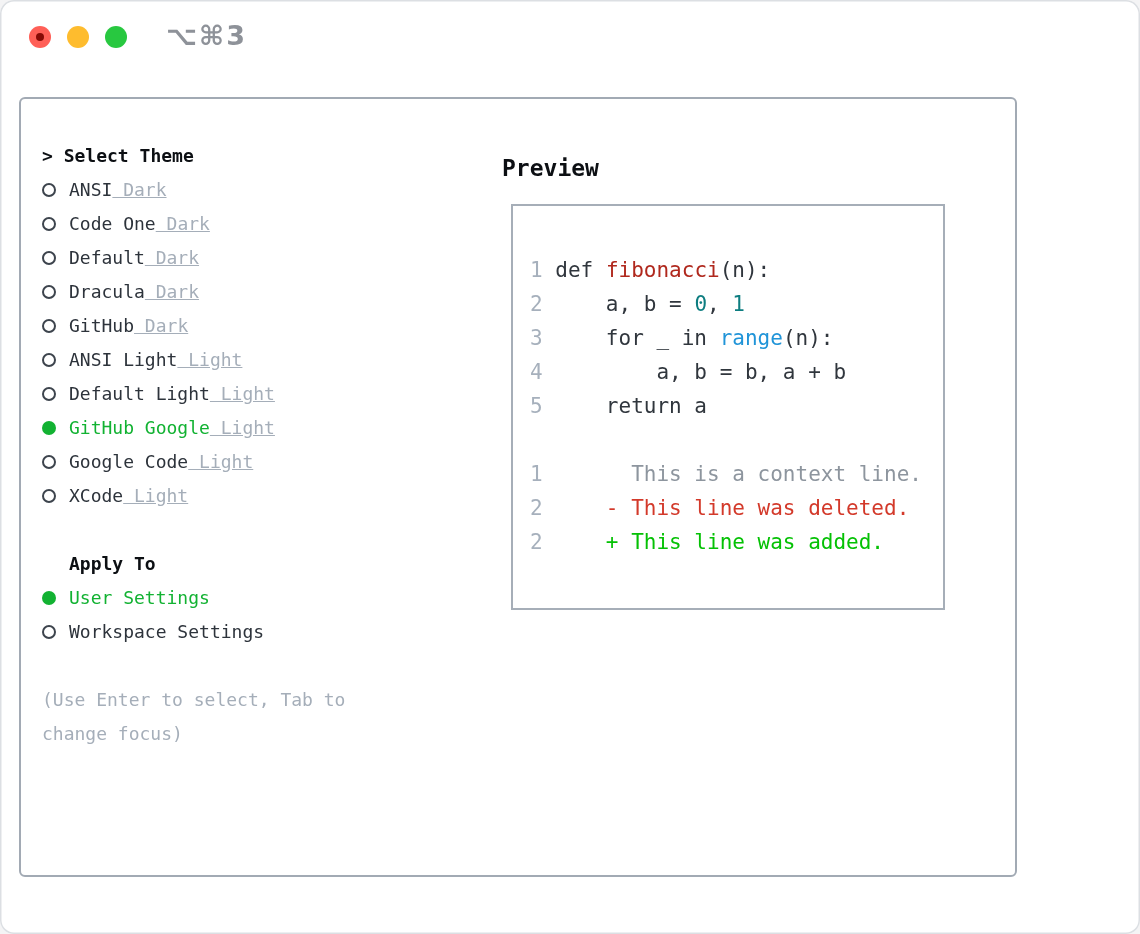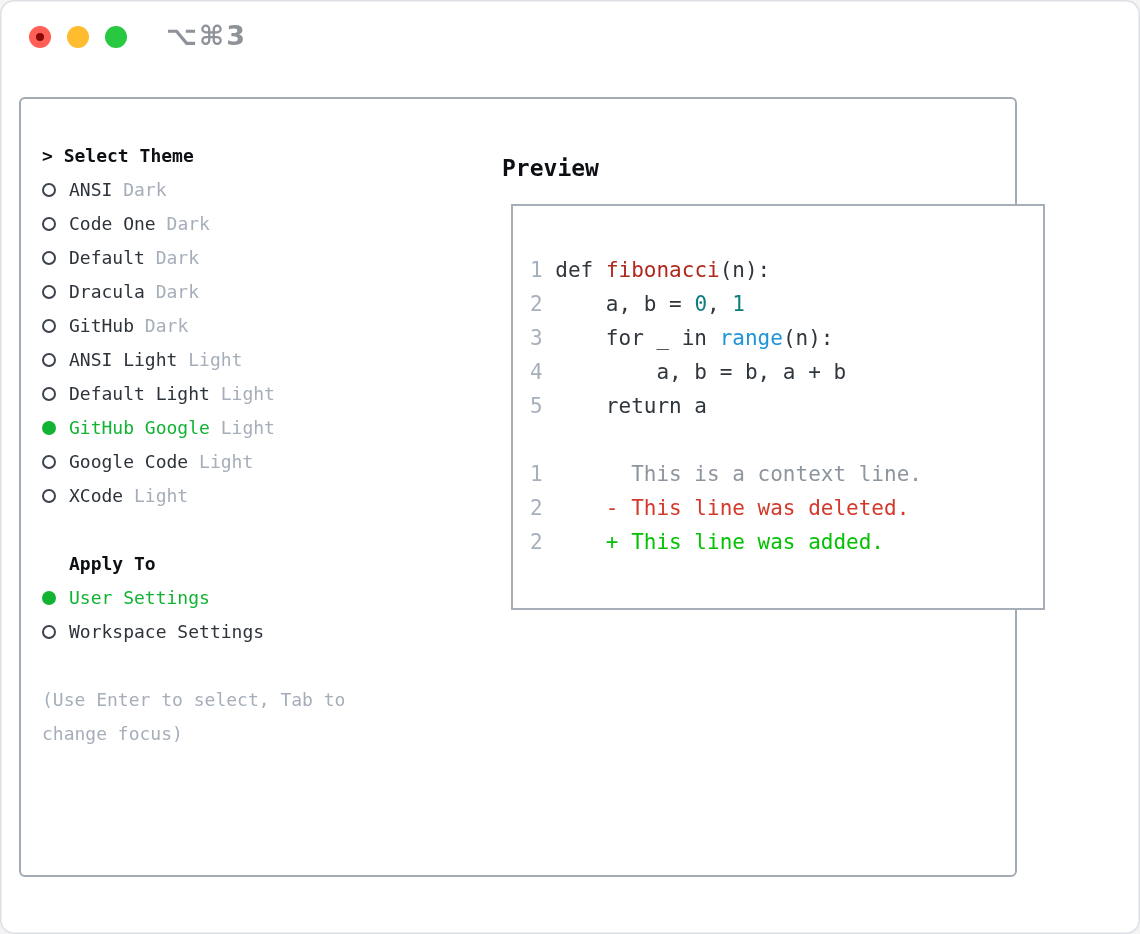--- a/index.html
+++ b/index.html
@@ -24,27 +24,27 @@
   .row.bold{font-weight:700;color:var(--header);}
   .spacer-row{height:34px;}
   .marker{display:inline-block;width:14px;height:14px;border-radius:50%;
           margin-right:13px;vertical-align:-1px;box-sizing:border-box;}
   .marker.off{border:2px solid #3d444d;}
   .marker.on{background:var(--selgreen);}
   .marker.blank{visibility:hidden;}
   .prompt{font-weight:700;color:var(--header);}
   .tname{color:var(--item);}
   .tname.sel{color:var(--selgreen);}
-  .variant{color:var(--muted);}
+  .variant{color:var(--muted);text-decoration:underline;}
   .hint{color:var(--muted);}
 
   
   .preview-header{position:absolute;left:481px;top:52px;height:34px;line-height:34px;
                   font-size:23px;font-weight:700;color:var(--header);white-space:pre;text-align:right;}
-  .preview-box{position:absolute;left:490px;top:105px;width:534px;height:406px;
+  .preview-box{position:absolute;left:490px;top:105px;width:434px;height:406px;
                border:2px solid #a6aeb8;background:#ffffff;box-sizing:border-box;padding-left:23px;}
   .code-lines{position:absolute;left:17px;top:47px;font-size:21px;}
   .code-line{height:34px;line-height:34px;white-space:pre;}
   .lineno{color:var(--lineno);}
   .tok-code{color:var(--code);}
   .tok-func{color:var(--func);}
   .tok-numlit{color:var(--numlit);}
   .tok-builtin{color:var(--builtin);text-align:right;}
   .tok-context{color:var(--context);}
   .tok-del{color:var(--deleted);}

